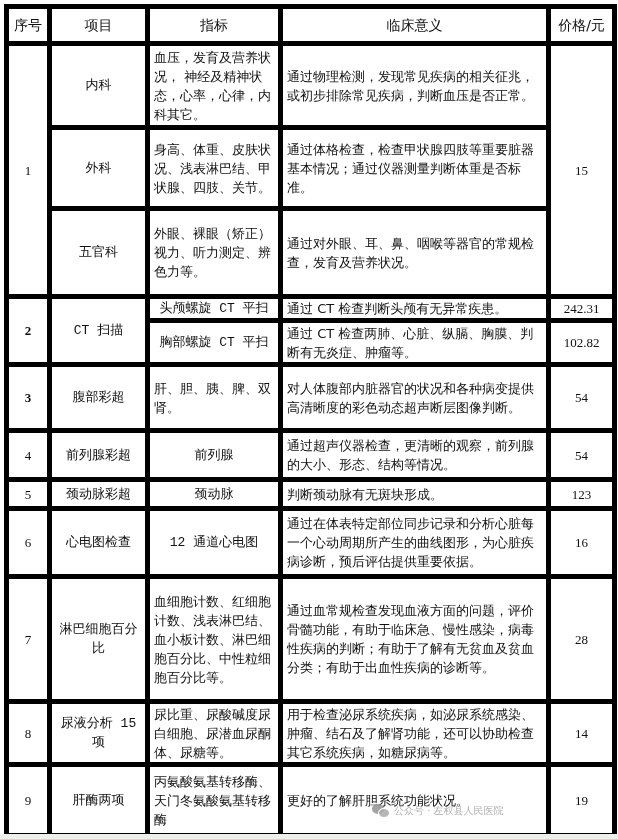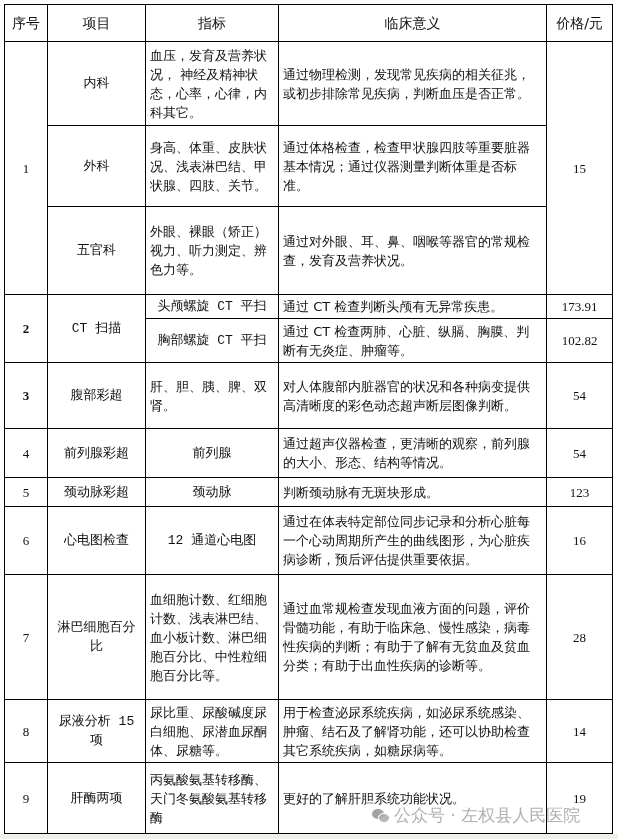--- a/index.html
+++ b/index.html
@@ -14,36 +14,36 @@
     position: absolute; left: 0; top: 834px; width: 618px; height: 5px;
     background: #eef0ea;
   }
   table.exam {
     position: absolute; left: 4px; top: 4px;
     border-collapse: collapse;
     table-layout: fixed;
     width: 608px;
   }
   table.exam td, table.exam th {
-    border: 1px solid #000000;
+    border: 5px solid #000000;
     font-size: 13px;
     line-height: 19px;
     padding: 0 4px;
     vertical-align: middle;
     font-weight: normal;
     word-break: break-all;
   }
   table.exam th { text-align: center; font-size: 14px; }
   .c { text-align: center; font-family: Liberation Mono, monospace; }
   .l { text-align: left; }
   .num { font-family: "Liberation Serif", serif; font-size: 14px; text-align: center; }
   .num.bold { font-weight: bold; }
   .watermark {
     position: absolute; left: 372px; top: 804px;
-    font-size: 17px; color: rgba(150,150,150,0.75);
+    font-size: 10px; color: rgba(150,150,150,0.75);
     display: flex; align-items: center; gap: 4px;
     pointer-events: none;
   }
   .wechat-icon { width: 18px; height: 14px; position: relative; display: inline-block; }
   .wechat-icon .b1 { position: absolute; left: 0; top: 0; width: 12px; height: 10px; border-radius: 50%; background: rgba(140,140,140,0.8); }
   .wechat-icon .b2 { position: absolute; left: 6px; top: 4px; width: 12px; height: 10px; border-radius: 50%; background: rgba(170,170,170,0.85); border: 1px solid #fff; box-sizing: border-box; }
 </style>
 </head>
 <body>
 
@@ -80,21 +80,21 @@
     <td class="c">五官科</td>
     <td class="l">外眼、裸眼（矫正）视力、听力测定、辨色力等。</td>
     <td class="l">通过对外眼、耳、鼻、咽喉等器官的常规检查，发育及营养状况。</td>
   </tr>
 
   <tr style="height:24px">
     <td rowspan="2" class="num bold">2</td>
     <td rowspan="2" class="c">CT 扫描</td>
     <td class="c">头颅螺旋 CT 平扫</td>
     <td class="l">通过 CT 检查判断头颅有无异常疾患。</td>
-    <td class="num">173.91</td>
+    <td class="num">242.31</td>
   </tr>
   <tr style="height:44px">
     <td class="c">胸部螺旋 CT 平扫</td>
     <td class="l">通过 CT 检查两肺、心脏、纵膈、胸膜、判断有无炎症、肿瘤等。</td>
     <td class="num">102.82</td>
   </tr>
 
   <tr style="height:66px">
     <td class="num bold">3</td>
     <td class="c">腹部彩超</td>

